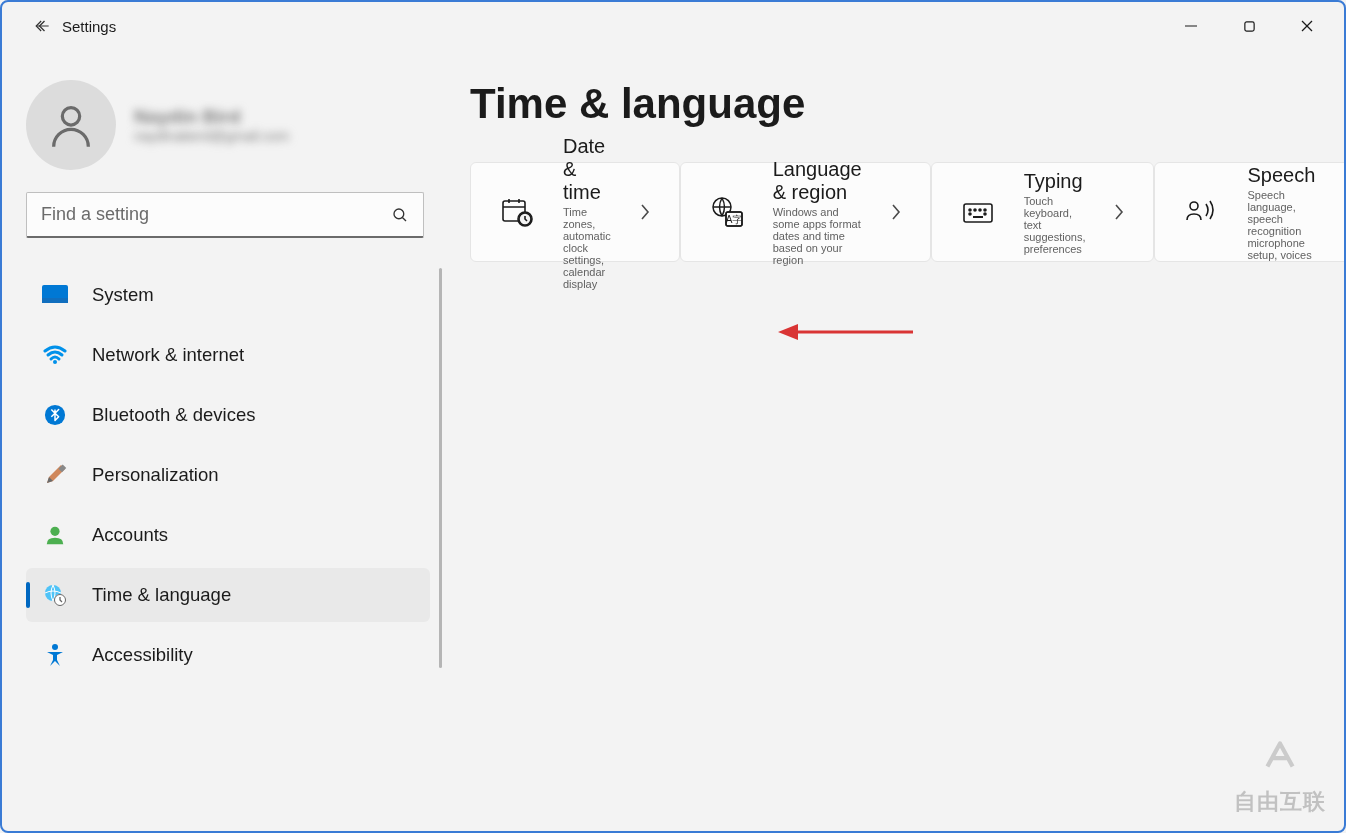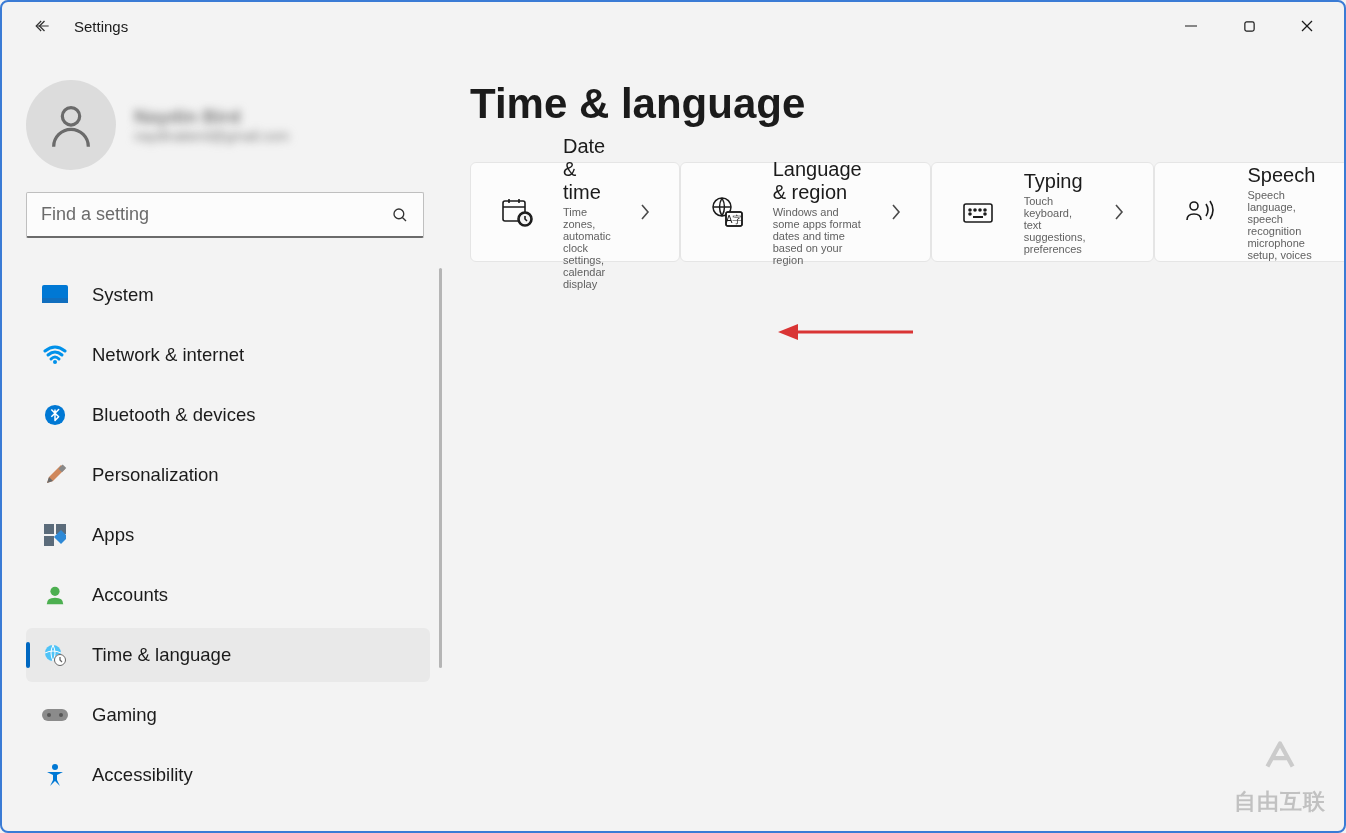--- a/index.html
+++ b/index.html
@@ -22,21 +22,20 @@
     padding: 0 8px 0 20px;
   }
   .back-btn {
     width: 40px; height: 40px;
     display: flex; align-items: center; justify-content: center;
     color: #333;
   }
   .app-title {
     font-size: 15px;
     color: #1b1b1b;
-    margin-left: 12px;
   }
   .win-controls {
     margin-left: auto;
     display: flex;
   }
   .win-btn {
     width: 58px; height: 40px;
     display: flex; align-items: center; justify-content: center;
     color: #1b1b1b;
   }
@@ -320,31 +319,20 @@
         <span class="nav-icon">
           <svg width="24" height="24" viewBox="0 0 24 24">
               <path d="M4 20 L6 14 L18 2 L22 6 L10 18 Z" fill="#d0885c"></path>
               <path d="M4 20 L6 14 L10 18 Z" fill="#6b6b6b"></path>
               <rect x="17" y="2" width="5" height="6" transform="rotate(45 19 5)" fill="#888"></rect>
             </svg>
         </span>
         <span>Personalization</span>
       </div>
 
-      <div class="nav-item">
-        <span class="nav-icon">
-          <svg width="22" height="22" viewBox="0 0 22 22">
-              <rect x="0" y="0" width="10" height="10" fill="#5b6b7a"></rect>
-              <rect x="12" y="0" width="10" height="10" fill="#5b6b7a"></rect>
-              <rect x="0" y="12" width="10" height="10" fill="#5b6b7a"></rect>
-              <rect x="12" y="8" width="10" height="10" transform="rotate(45 17 13)" fill="#2e89d6"></rect>
-            </svg>
-        </span>
-        <span>Apps</span>
-      </div>
 
       <div class="nav-item">
         <span class="nav-icon">
           <svg width="22" height="22" viewBox="0 0 24 24">
               <circle cx="12" cy="8" r="5" fill="#4caf50"></circle>
               <path d="M3 22 Q3 15 12 15 Q21 15 21 22 Z" fill="#4caf50"></path>
             </svg>
         </span>
         <span>Accounts</span>
       </div>
@@ -355,30 +343,20 @@
               <circle cx="10" cy="10" r="8" fill="#4fc3f7"></circle>
               <path d="M2 10 Q10 6 18 10 M10 2 Q6 10 10 18 M10 2 Q14 10 10 18" stroke="#fff" stroke-width="1" fill="none"></path>
               <circle cx="17" cy="17" r="6" fill="#fff"></circle>
               <circle cx="17" cy="17" r="5.5" fill="none" stroke="#666" stroke-width="1"></circle>
               <path d="M17 14 L17 17 L19 19" stroke="#666" stroke-width="1.3" fill="none"></path>
             </svg>
         </span>
         <span>Time &amp; language</span>
       </div>
 
-      <div class="nav-item">
-        <span class="nav-icon">
-          <svg width="26" height="18" viewBox="0 0 26 18">
-              <rect x="0" y="3" width="26" height="12" rx="6" fill="#8b8b8b"></rect>
-              <circle cx="7" cy="9" r="2" fill="#555"></circle>
-              <circle cx="19" cy="9" r="2" fill="#555"></circle>
-            </svg>
-        </span>
-        <span>Gaming</span>
-      </div>
 
       <div class="nav-item">
         <span class="nav-icon">
           <svg width="22" height="24" viewBox="0 0 22 24">
               <circle cx="11" cy="4" r="3" fill="#0078d4"></circle>
               <path d="M3 9 L19 9 L13 12 L13 17 L16 23 L11 18 L6 23 L9 17 L9 12 Z" fill="#0078d4"></path>
             </svg>
         </span>
         <span>Accessibility</span>
       </div>

